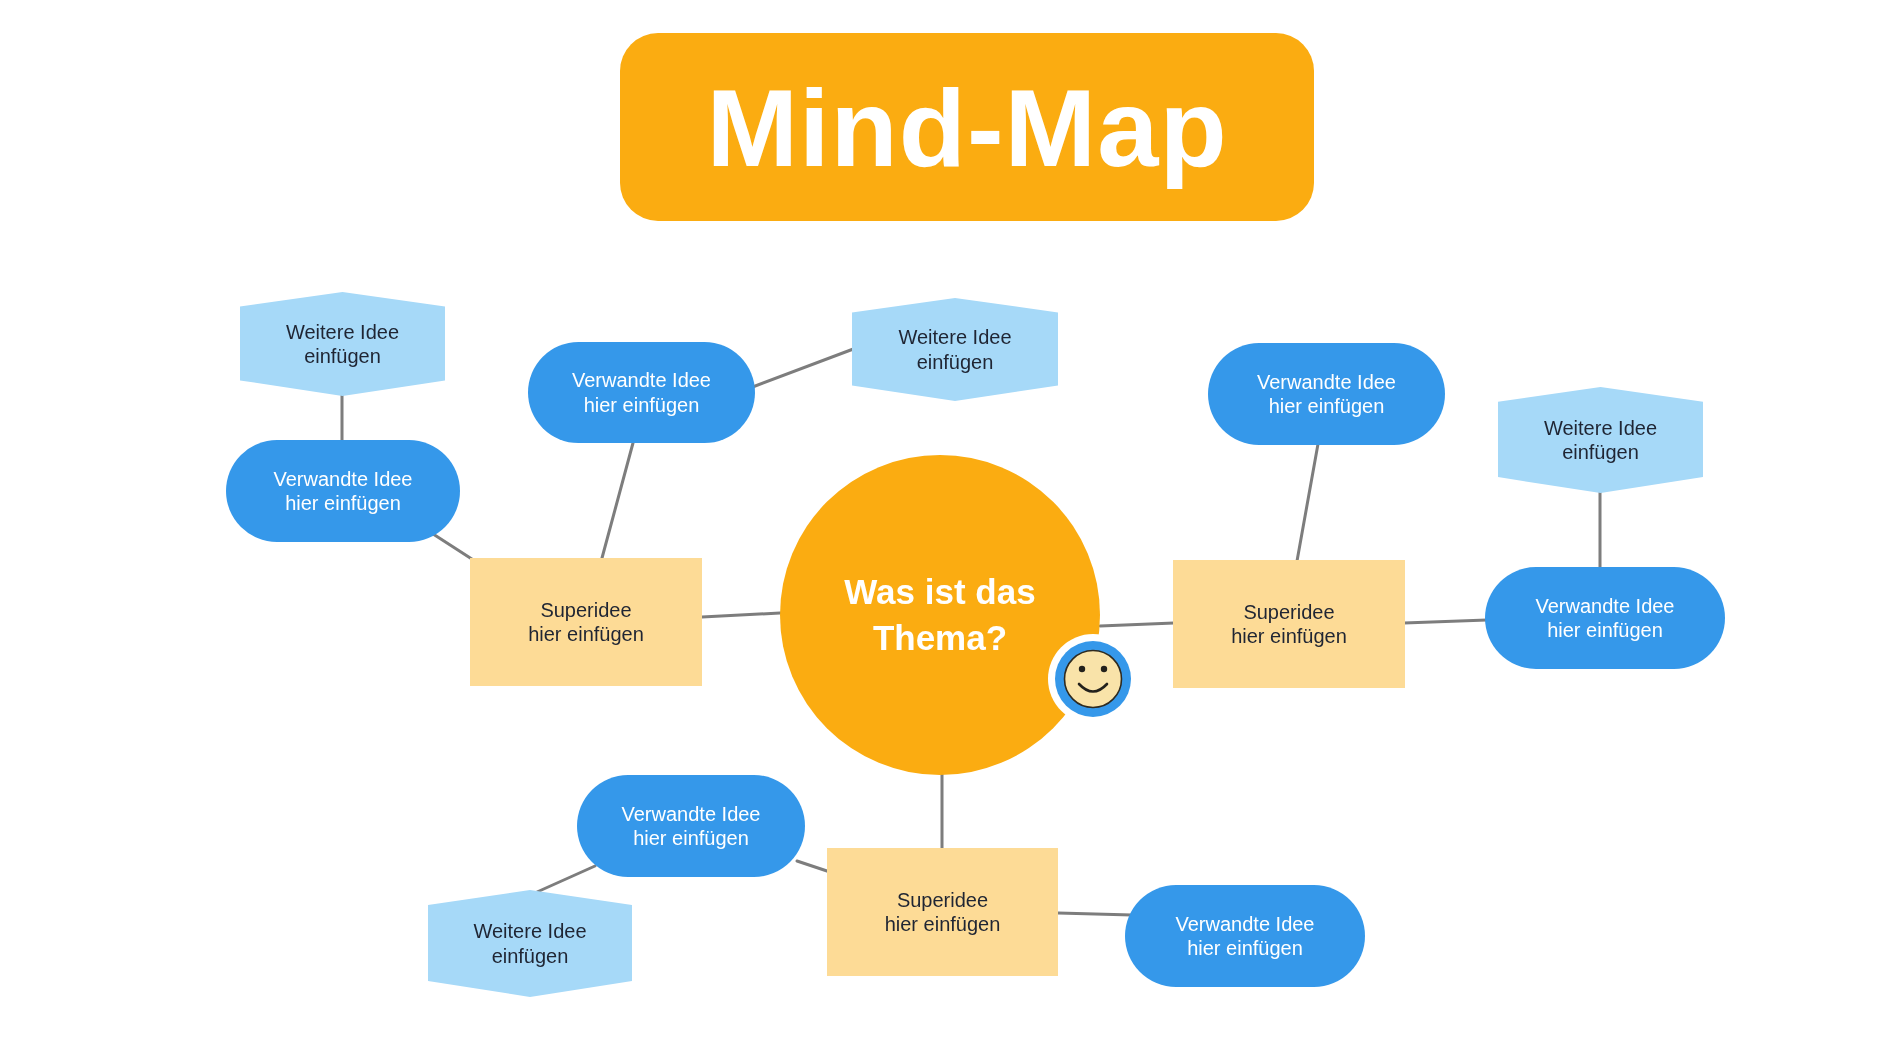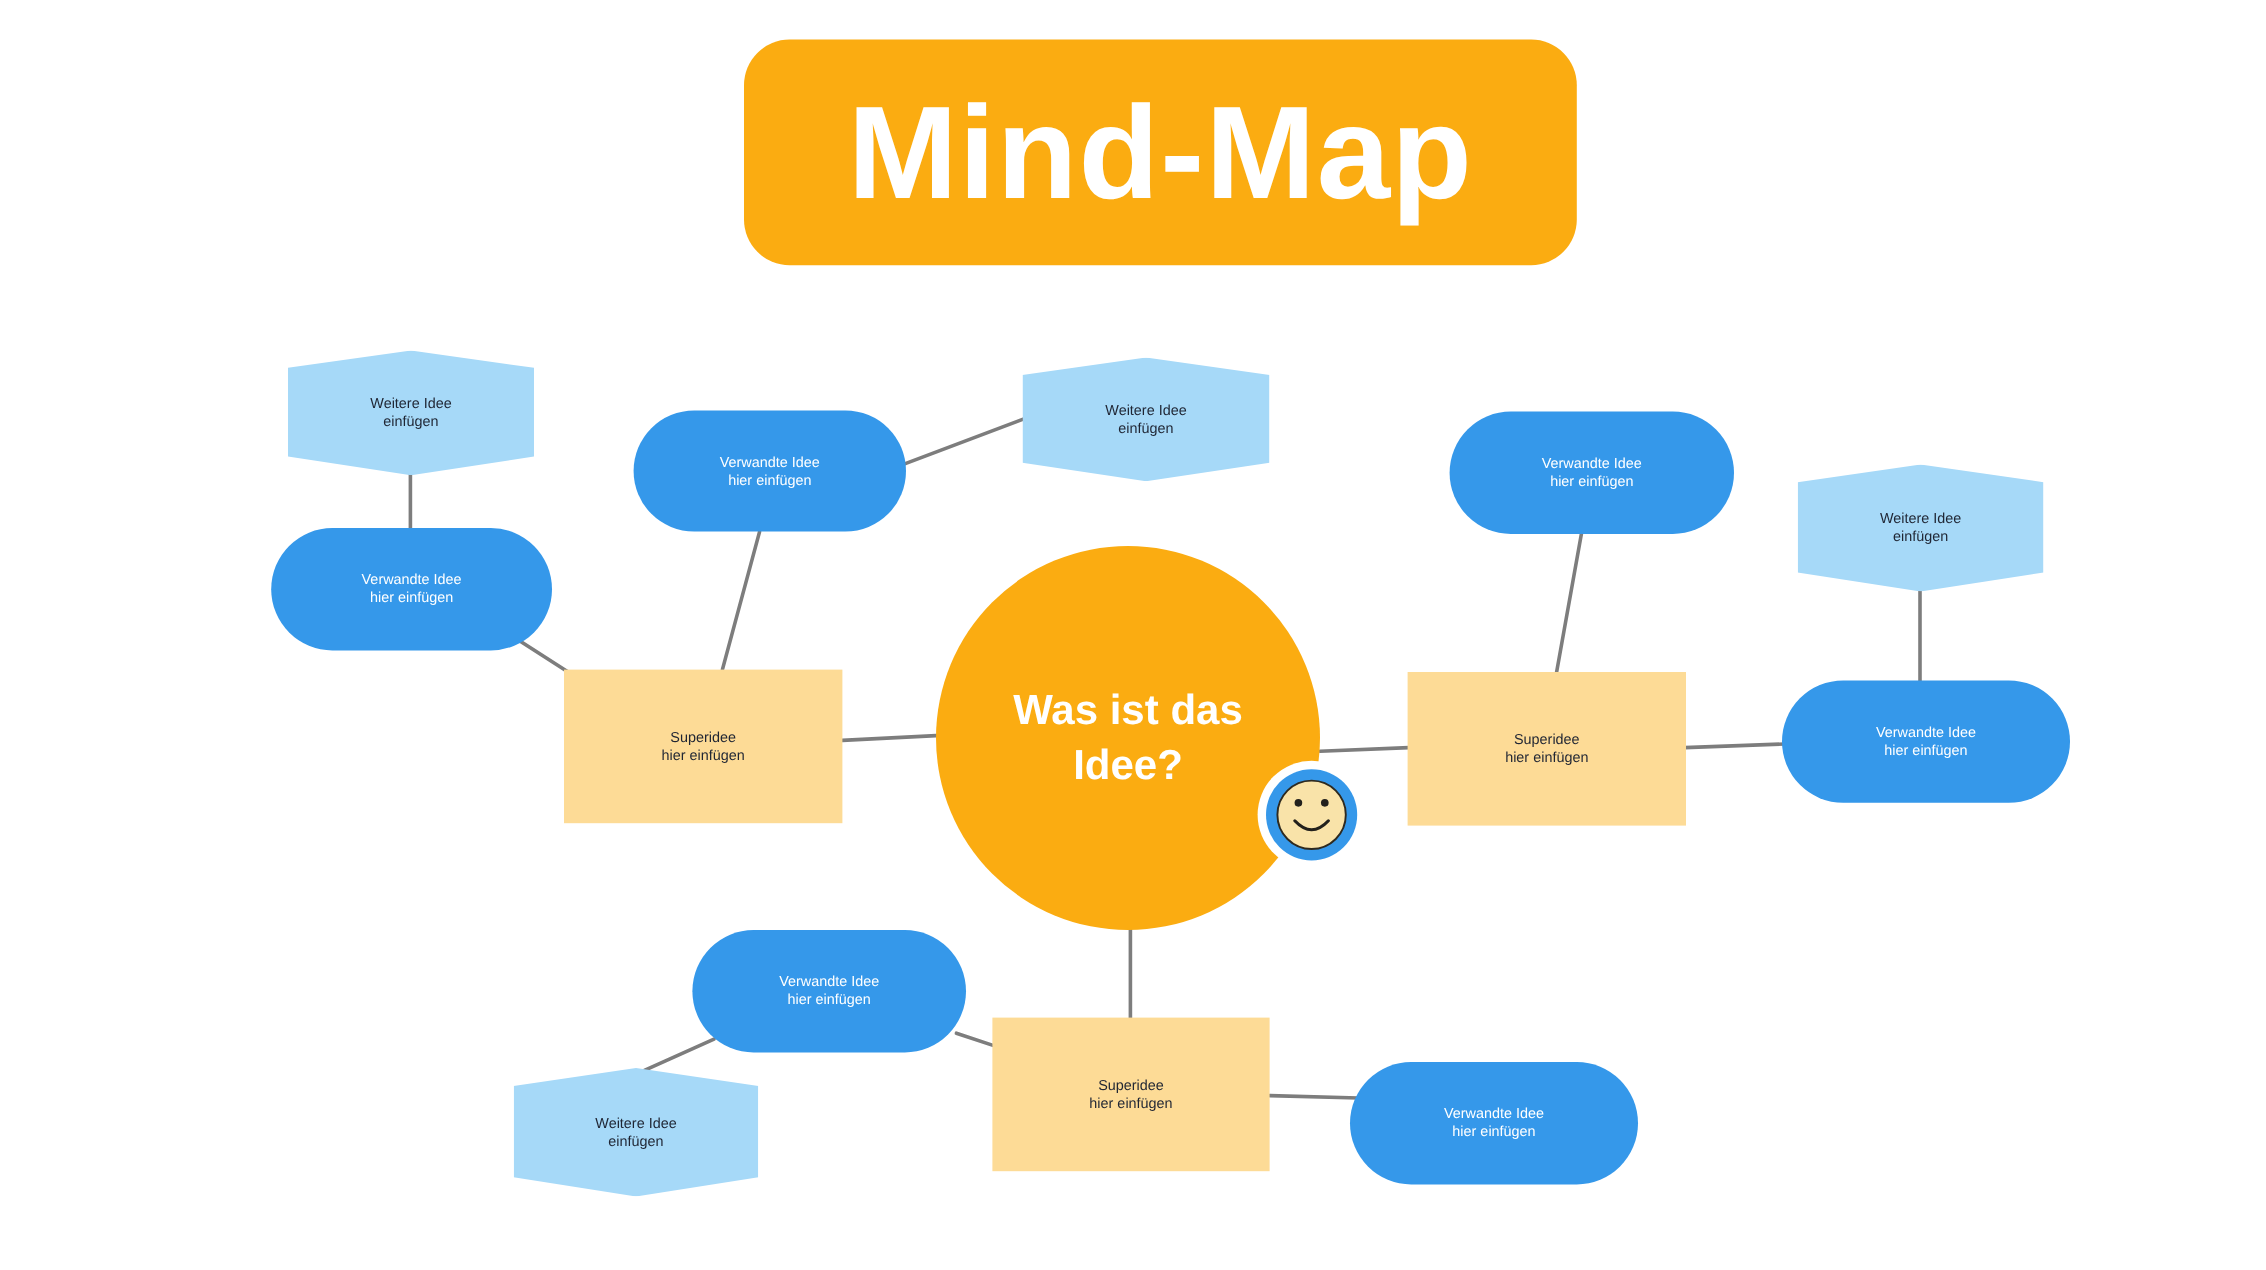--- a/index.html
+++ b/index.html
@@ -11,21 +11,21 @@
   body{
     width:1888px;height:1058px;position:relative;overflow:hidden;
     background:var(--background);
     font-family:"Liberation Sans","DejaVu Sans",sans-serif;
     color:var(--text-dark);
   }
   .connector-layer{position:absolute;left:0;top:0;width:1888px;height:1058px;}
   .connector-layer line{stroke:var(--line-gray);stroke-width:3;stroke-linecap:round;}
   .node{
     position:absolute;display:flex;align-items:center;justify-content:center;
-    text-align:center;white-space:pre-line;font-size:12px;line-height:1.22;
+    text-align:center;white-space:pre-line;font-size:20px;line-height:1.22;
     box-sizing:border-box;cursor:default;
   }
   .pill{background:var(--blue);color:var(--text-light);border-radius:999px;}
   .hexagon{
     background:var(--light-blue);color:var(--text-dark);
     clip-path:polygon(0% 14%,50% 0%,100% 14%,100% 85%,50% 100%,0% 85%);
   }
   .rectangle{background:var(--tan);color:var(--text-dark);}
   .central-circle{
     position:absolute;left:780px;top:455px;width:320px;height:320px;
@@ -60,21 +60,21 @@
   <line x1="595" y1="866" x2="537" y2="892"></line>
   <line x1="797" y1="861" x2="830" y2="872"></line>
   <line x1="1058" y1="913" x2="1132" y2="915"></line>
 </svg>
 
 <div class="title-box">
   <span class="title-text">Mind-Map</span>
 </div>
 
 <div class="central-circle">Was ist das
-Idee?</div>
+Thema?</div>
 
 <div class="node hexagon" style="left:240px;  top:292px; width:205px; height:104px;">Weitere Idee
 einfügen</div>
 <div class="node pill" style="left:226px;  top:440px; width:234px; height:102px;">Verwandte Idee
 hier einfügen</div>
 <div class="node pill" style="left:528px;  top:342px; width:227px; height:101px;">Verwandte Idee
 hier einfügen</div>
 <div class="node hexagon" style="left:852px;  top:298px; width:206px; height:103px;">Weitere Idee
 einfügen</div>
 <div class="node rectangle" style="left:470px;  top:558px; width:232px; height:128px;">Superidee

